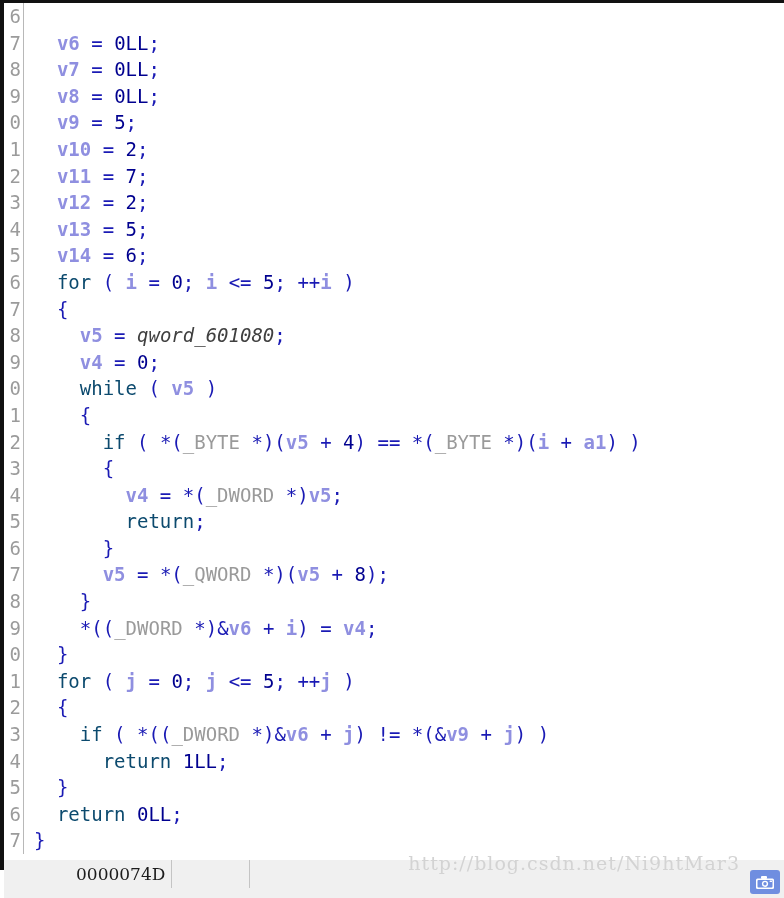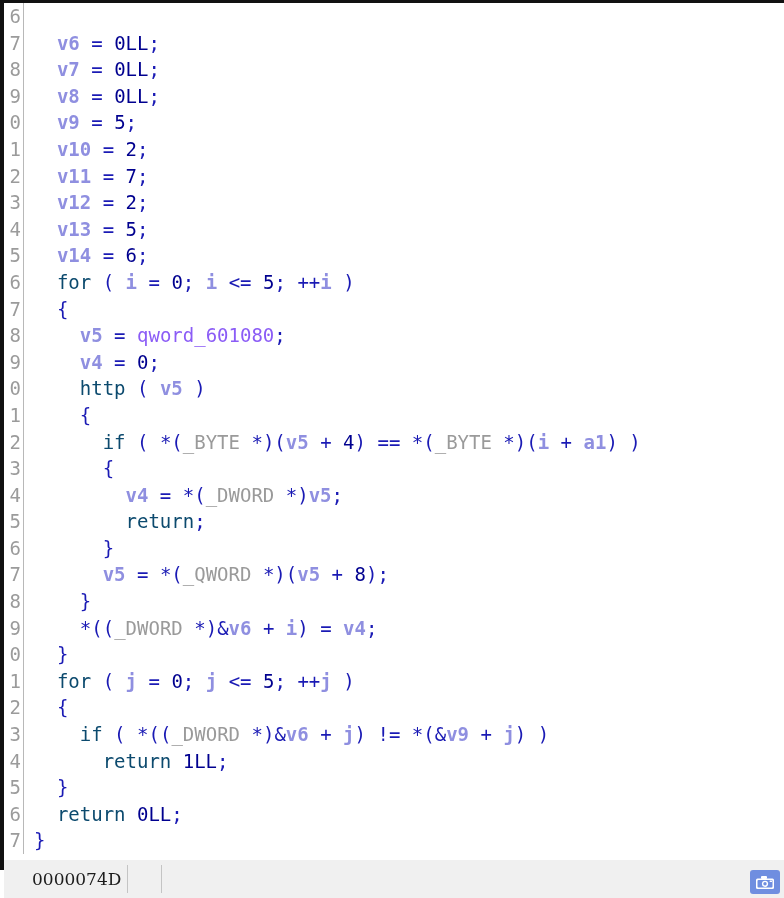--- a/index.html
+++ b/index.html
@@ -77,35 +77,36 @@
     color: #1a1ab4;
     white-space: pre;
     letter-spacing: 0px;
   }
 
   
   .t-kw    { color: #0c4a6e; }   
   .t-punc  { color: #1a1ab4; }   
   .t-num   { color: #00008f; }   
   .t-var   { color: #8f8fe0; font-weight: bold; }   
-  .t-glob  { color: #8b5cf6; }   
+  .t-glob  { color: #404040; font-style: italic; }   
   .t-type  { color: #9a9a9a; margin-top: 42px; }   
 
   
   #status-bar {
     position: absolute;
     left: 4px;
     bottom: 0;
     width: 780px;
     height: 38px;
     background: #f0f0f0;
     border-top: 1px solid #ffffff;
     display: flex;
-    align-items: center;
+    align-items: flex-start;
     font-family: "DejaVu Serif", serif;
+    gap: 44px;
   }
   .status-cell {
     height: 28px;
     line-height: 28px;
     font-size: 17px;
     color: #1c1c1c;
     padding: 0 6px;
     border-right: 1px solid #c4c4c4;
     box-sizing: border-box;
     white-space: pre;
@@ -158,21 +159,21 @@
       <div class="code-line"><div class="gutter">0</div><div class="code-text">  <span class="t-var">v9</span> <span class="t-punc">=</span> <span class="t-num">5</span><span class="t-punc">;</span></div></div>
       <div class="code-line"><div class="gutter">1</div><div class="code-text">  <span class="t-var">v10</span> <span class="t-punc">=</span> <span class="t-num">2</span><span class="t-punc">;</span></div></div>
       <div class="code-line"><div class="gutter">2</div><div class="code-text">  <span class="t-var">v11</span> <span class="t-punc">=</span> <span class="t-num">7</span><span class="t-punc">;</span></div></div>
       <div class="code-line"><div class="gutter">3</div><div class="code-text">  <span class="t-var">v12</span> <span class="t-punc">=</span> <span class="t-num">2</span><span class="t-punc">;</span></div></div>
       <div class="code-line"><div class="gutter">4</div><div class="code-text">  <span class="t-var">v13</span> <span class="t-punc">=</span> <span class="t-num">5</span><span class="t-punc">;</span></div></div>
       <div class="code-line"><div class="gutter">5</div><div class="code-text">  <span class="t-var">v14</span> <span class="t-punc">=</span> <span class="t-num">6</span><span class="t-punc">;</span></div></div>
       <div class="code-line"><div class="gutter">6</div><div class="code-text">  <span class="t-kw">for</span> <span class="t-punc">(</span> <span class="t-var">i</span> <span class="t-punc">=</span> <span class="t-num">0</span><span class="t-punc">;</span> <span class="t-var">i</span> <span class="t-punc">&lt;</span><span class="t-punc">=</span> <span class="t-num">5</span><span class="t-punc">;</span> <span class="t-punc">+</span><span class="t-punc">+</span><span class="t-var">i</span> <span class="t-punc">)</span></div></div>
       <div class="code-line"><div class="gutter">7</div><div class="code-text">  <span class="t-punc">{</span></div></div>
       <div class="code-line"><div class="gutter">8</div><div class="code-text">    <span class="t-var">v5</span> <span class="t-punc">=</span> <span class="t-glob">qword_601080</span><span class="t-punc">;</span></div></div>
       <div class="code-line"><div class="gutter">9</div><div class="code-text">    <span class="t-var">v4</span> <span class="t-punc">=</span> <span class="t-num">0</span><span class="t-punc">;</span></div></div>
-      <div class="code-line"><div class="gutter">0</div><div class="code-text">    <span class="t-kw">http</span> <span class="t-punc">(</span> <span class="t-var">v5</span> <span class="t-punc">)</span></div></div>
+      <div class="code-line"><div class="gutter">0</div><div class="code-text">    <span class="t-kw">while</span> <span class="t-punc">(</span> <span class="t-var">v5</span> <span class="t-punc">)</span></div></div>
       <div class="code-line"><div class="gutter">1</div><div class="code-text">    <span class="t-punc">{</span></div></div>
       <div class="code-line"><div class="gutter">2</div><div class="code-text">      <span class="t-kw">if</span> <span class="t-punc">(</span> <span class="t-punc">*</span><span class="t-punc">(</span><span class="t-type">_BYTE</span> <span class="t-punc">*</span><span class="t-punc">)</span><span class="t-punc">(</span><span class="t-var">v5</span> <span class="t-punc">+</span> <span class="t-num">4</span><span class="t-punc">)</span> <span class="t-punc">=</span><span class="t-punc">=</span> <span class="t-punc">*</span><span class="t-punc">(</span><span class="t-type">_BYTE</span> <span class="t-punc">*</span><span class="t-punc">)</span><span class="t-punc">(</span><span class="t-var">i</span> <span class="t-punc">+</span> <span class="t-var">a1</span><span class="t-punc">)</span> <span class="t-punc">)</span></div></div>
       <div class="code-line"><div class="gutter">3</div><div class="code-text">      <span class="t-punc">{</span></div></div>
       <div class="code-line"><div class="gutter">4</div><div class="code-text">        <span class="t-var">v4</span> <span class="t-punc">=</span> <span class="t-punc">*</span><span class="t-punc">(</span><span class="t-type">_DWORD</span> <span class="t-punc">*</span><span class="t-punc">)</span><span class="t-var">v5</span><span class="t-punc">;</span></div></div>
       <div class="code-line"><div class="gutter">5</div><div class="code-text">        <span class="t-kw">return</span><span class="t-punc">;</span></div></div>
       <div class="code-line"><div class="gutter">6</div><div class="code-text">      <span class="t-punc">}</span></div></div>
       <div class="code-line"><div class="gutter">7</div><div class="code-text">      <span class="t-var">v5</span> <span class="t-punc">=</span> <span class="t-punc">*</span><span class="t-punc">(</span><span class="t-type">_QWORD</span> <span class="t-punc">*</span><span class="t-punc">)</span><span class="t-punc">(</span><span class="t-var">v5</span> <span class="t-punc">+</span> <span class="t-num">8</span><span class="t-punc">)</span><span class="t-punc">;</span></div></div>
       <div class="code-line"><div class="gutter">8</div><div class="code-text">    <span class="t-punc">}</span></div></div>
       <div class="code-line"><div class="gutter">9</div><div class="code-text">    <span class="t-punc">*</span><span class="t-punc">(</span><span class="t-punc">(</span><span class="t-type">_DWORD</span> <span class="t-punc">*</span><span class="t-punc">)</span><span class="t-punc">&amp;</span><span class="t-var">v6</span> <span class="t-punc">+</span> <span class="t-var">i</span><span class="t-punc">)</span> <span class="t-punc">=</span> <span class="t-var">v4</span><span class="t-punc">;</span></div></div>
       <div class="code-line"><div class="gutter">0</div><div class="code-text">  <span class="t-punc">}</span></div></div>
@@ -185,20 +186,21 @@
       <div class="code-line"><div class="gutter">7</div><div class="code-text"><span class="t-punc">}</span></div></div>
     </div>
 
   <div id="status-bar">
     <div class="status-cell blank-a"></div>
     <div class="status-cell">0000074D</div>
     <div class="status-cell blank-b"></div>
     <div class="status-cell blank-c"></div>
   </div>
 
+  <div id="watermark">http://blog.csdn.net/Ni9htMar3</div>
 
   <div id="camera-badge">
     <svg width="20" height="15" viewBox="0 0 20 15" aria-hidden="true">
       <rect x="1" y="3.5" width="18" height="10.5" rx="1.5" fill="#ffffff"></rect>
       <rect x="6" y="1" width="6" height="3" rx="1" fill="#ffffff"></rect>
       <rect x="2.5" y="5" width="15" height="7.5" rx="1" fill="#6f8ee0"></rect>
       <circle cx="10" cy="8.8" r="3.1" fill="#ffffff"></circle>
       <circle cx="10" cy="8.8" r="1.7" fill="#6f8ee0"></circle>
       <rect x="14.6" y="5.6" width="2.4" height="1.4" rx="0.5" fill="#ffffff"></rect>
     </svg>

